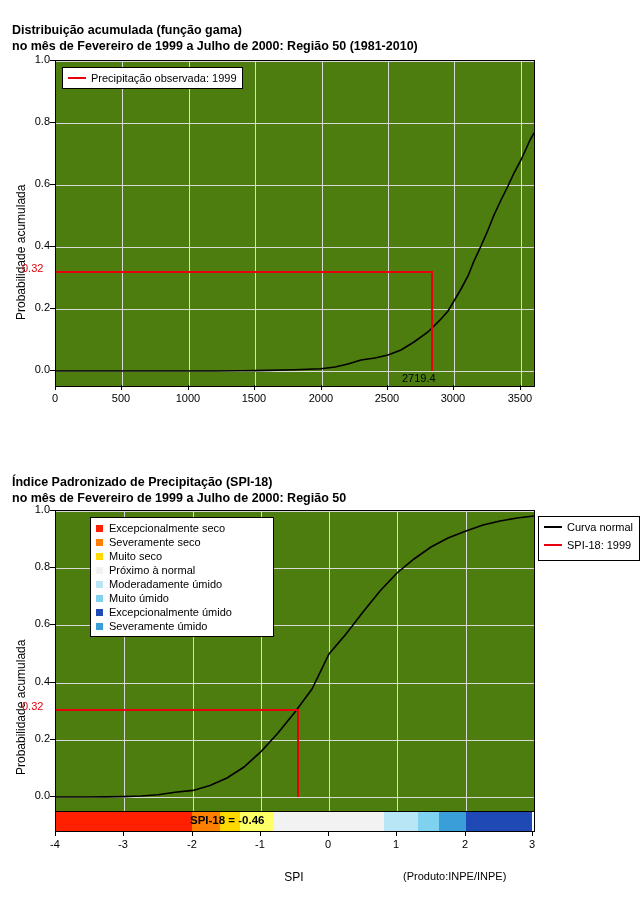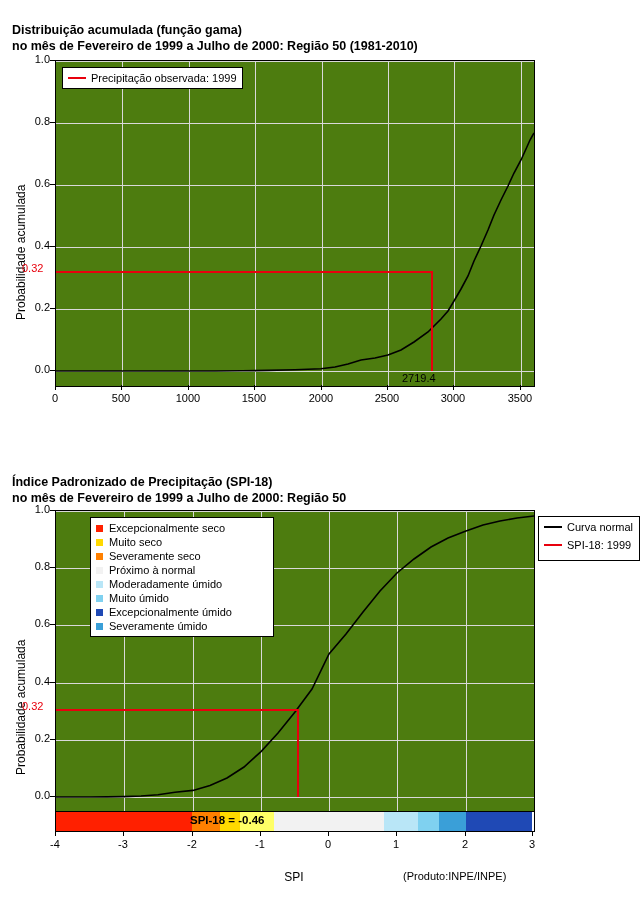--- a/index.html
+++ b/index.html
@@ -166,26 +166,26 @@
 
     <div class="redline" style="left:0;top:198px;width:243px;height:2px;"></div>
     <div class="redline" style="left:241px;top:198px;width:2px;height:88px;"></div>
 
     <div class="legend" style="left:6px;top:6px;width:172px;margin-left:28px;">
       <div class="row">
           <span class="dot" style="background:#ff2000;"></span>
           <span>Excepcionalmente seco</span>
         </div>
       <div class="row">
+          <span class="dot" style="background:#ff8000;"></span>
+          <span>Severamente seco</span>
+        </div>
+      <div class="row">
           <span class="dot" style="background:#ffd900;"></span>
           <span>Muito seco</span>
-        </div>
-      <div class="row">
-          <span class="dot" style="background:#ff8000;"></span>
-          <span>Severamente seco</span>
         </div>
       <div class="row">
           <span class="dot" style="background:#f2f2f2;"></span>
           <span>Próximo à normal</span>
         </div>
       <div class="row">
           <span class="dot" style="background:#b9e6f7;"></span>
           <span>Moderadamente úmido</span>
         </div>
       <div class="row">

